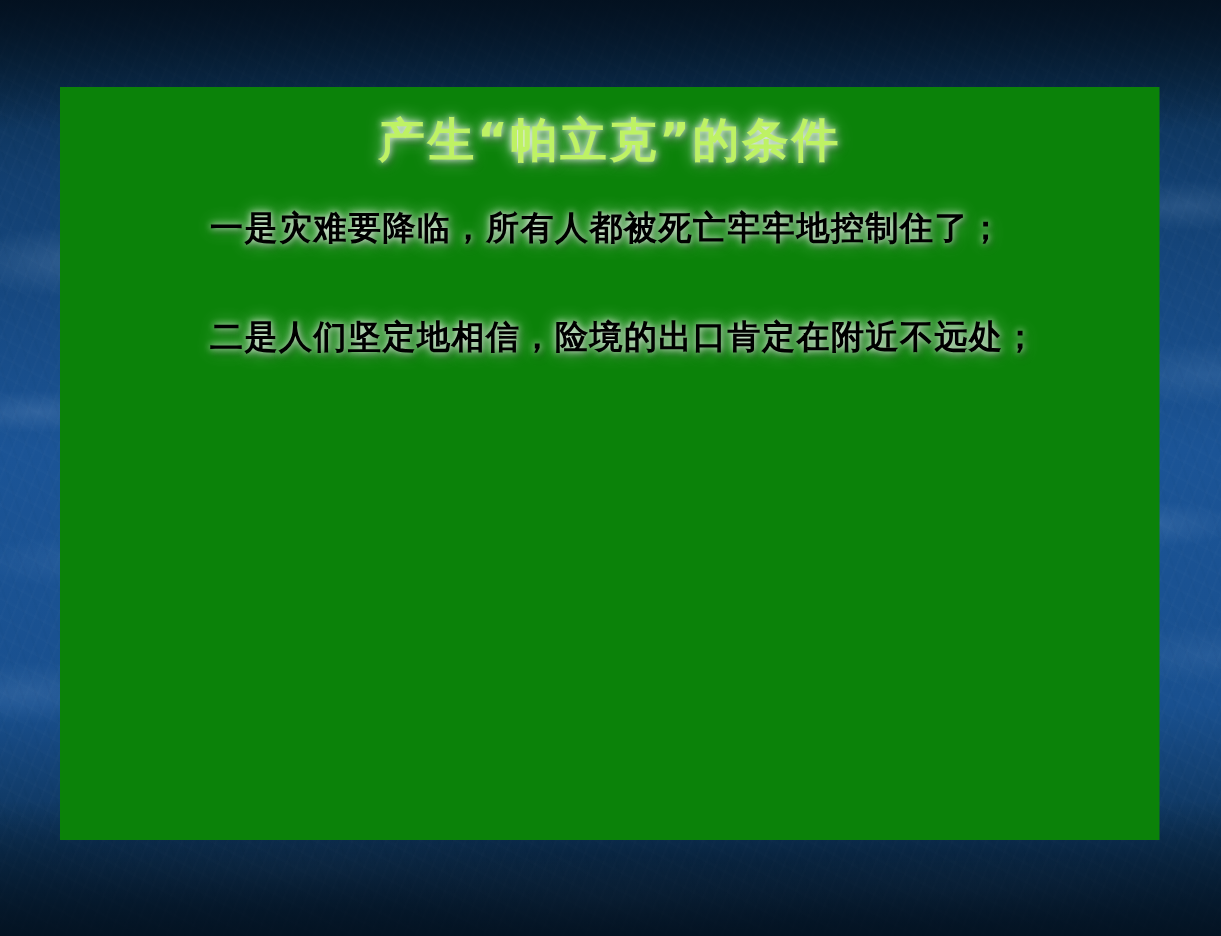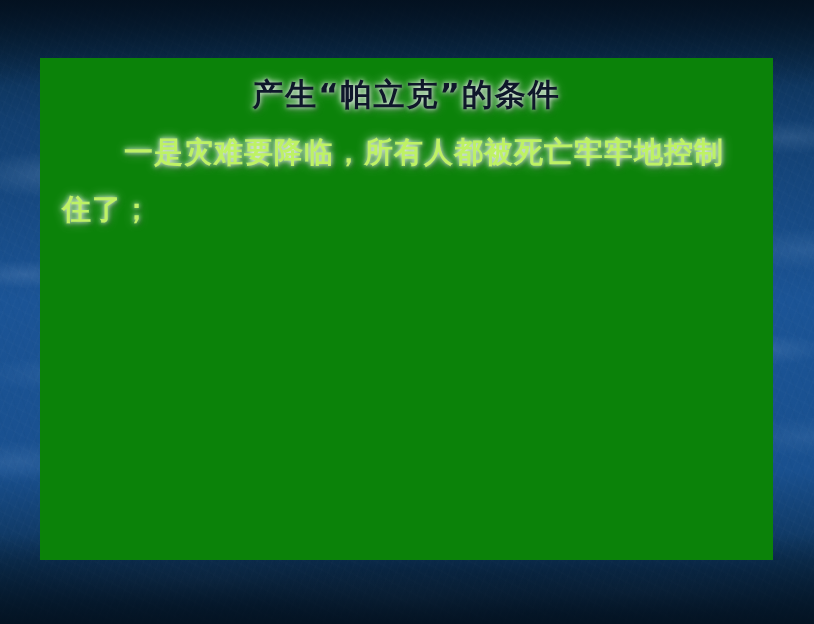--- a/index.html
+++ b/index.html
@@ -85,40 +85,40 @@
     height: 502px;
     background: #0b8209;
     box-sizing: border-box;
     padding: 8px 22px 0 22px;
   }
 
   .slide-title {
     font-family: "DejaVu Sans", sans-serif;
     font-size: 31px;
     font-weight: bold;
-    color: #0f172a;
+    color: #bef264;
     text-align: center;
     letter-spacing: 2px;
     line-height: 44px;
     margin: 6px 0 4px 0;
     text-shadow:
       0 0 5px rgba(255,255,255,.95),
       0 0 11px rgba(230,255,230,.75),
       2px 3px 5px rgba(0,50,0,.55);
   }
 
   .body-para {
     font-family: "DejaVu Sans", sans-serif;
-    font-size: 29px;
+    font-size: 22px;
     font-weight: bold;
-    color: #bef264;
+    color: #000000;
     line-height: 57px;
     letter-spacing: 1px;
     text-indent: 62px;
-    margin: 0;
+    margin: 16px;
     padding: 0;
     text-shadow:
       0 0 5px rgba(255,255,255,.95),
       0 0 12px rgba(225,255,225,.70),
       2px 3px 5px rgba(0,45,0,.55);
   }
   #para-1 { margin-top: 8px; }
   #para-2 { margin-top: 6px; }
   #para-3 { margin-top: 6px; }
 </style>
@@ -132,16 +132,17 @@
   <div class="bg-noise"></div>
   <div class="bg-topshade"></div>
   <div class="bg-botshade"></div>
 
   <div id="green-panel">
 
     <h1 class="slide-title">产生“帕立克”的条件</h1>
 
     <p class="body-para" id="para-1">一是灾难要降临，所有人都被死亡牢牢地控制住了；</p>
 
+    <p class="body-para" id="para-2">二是人们坚定地相信，险境的出口肯定在附近不远处；</p>
 
 
   </div>
 </div>
 
 </body></html>

